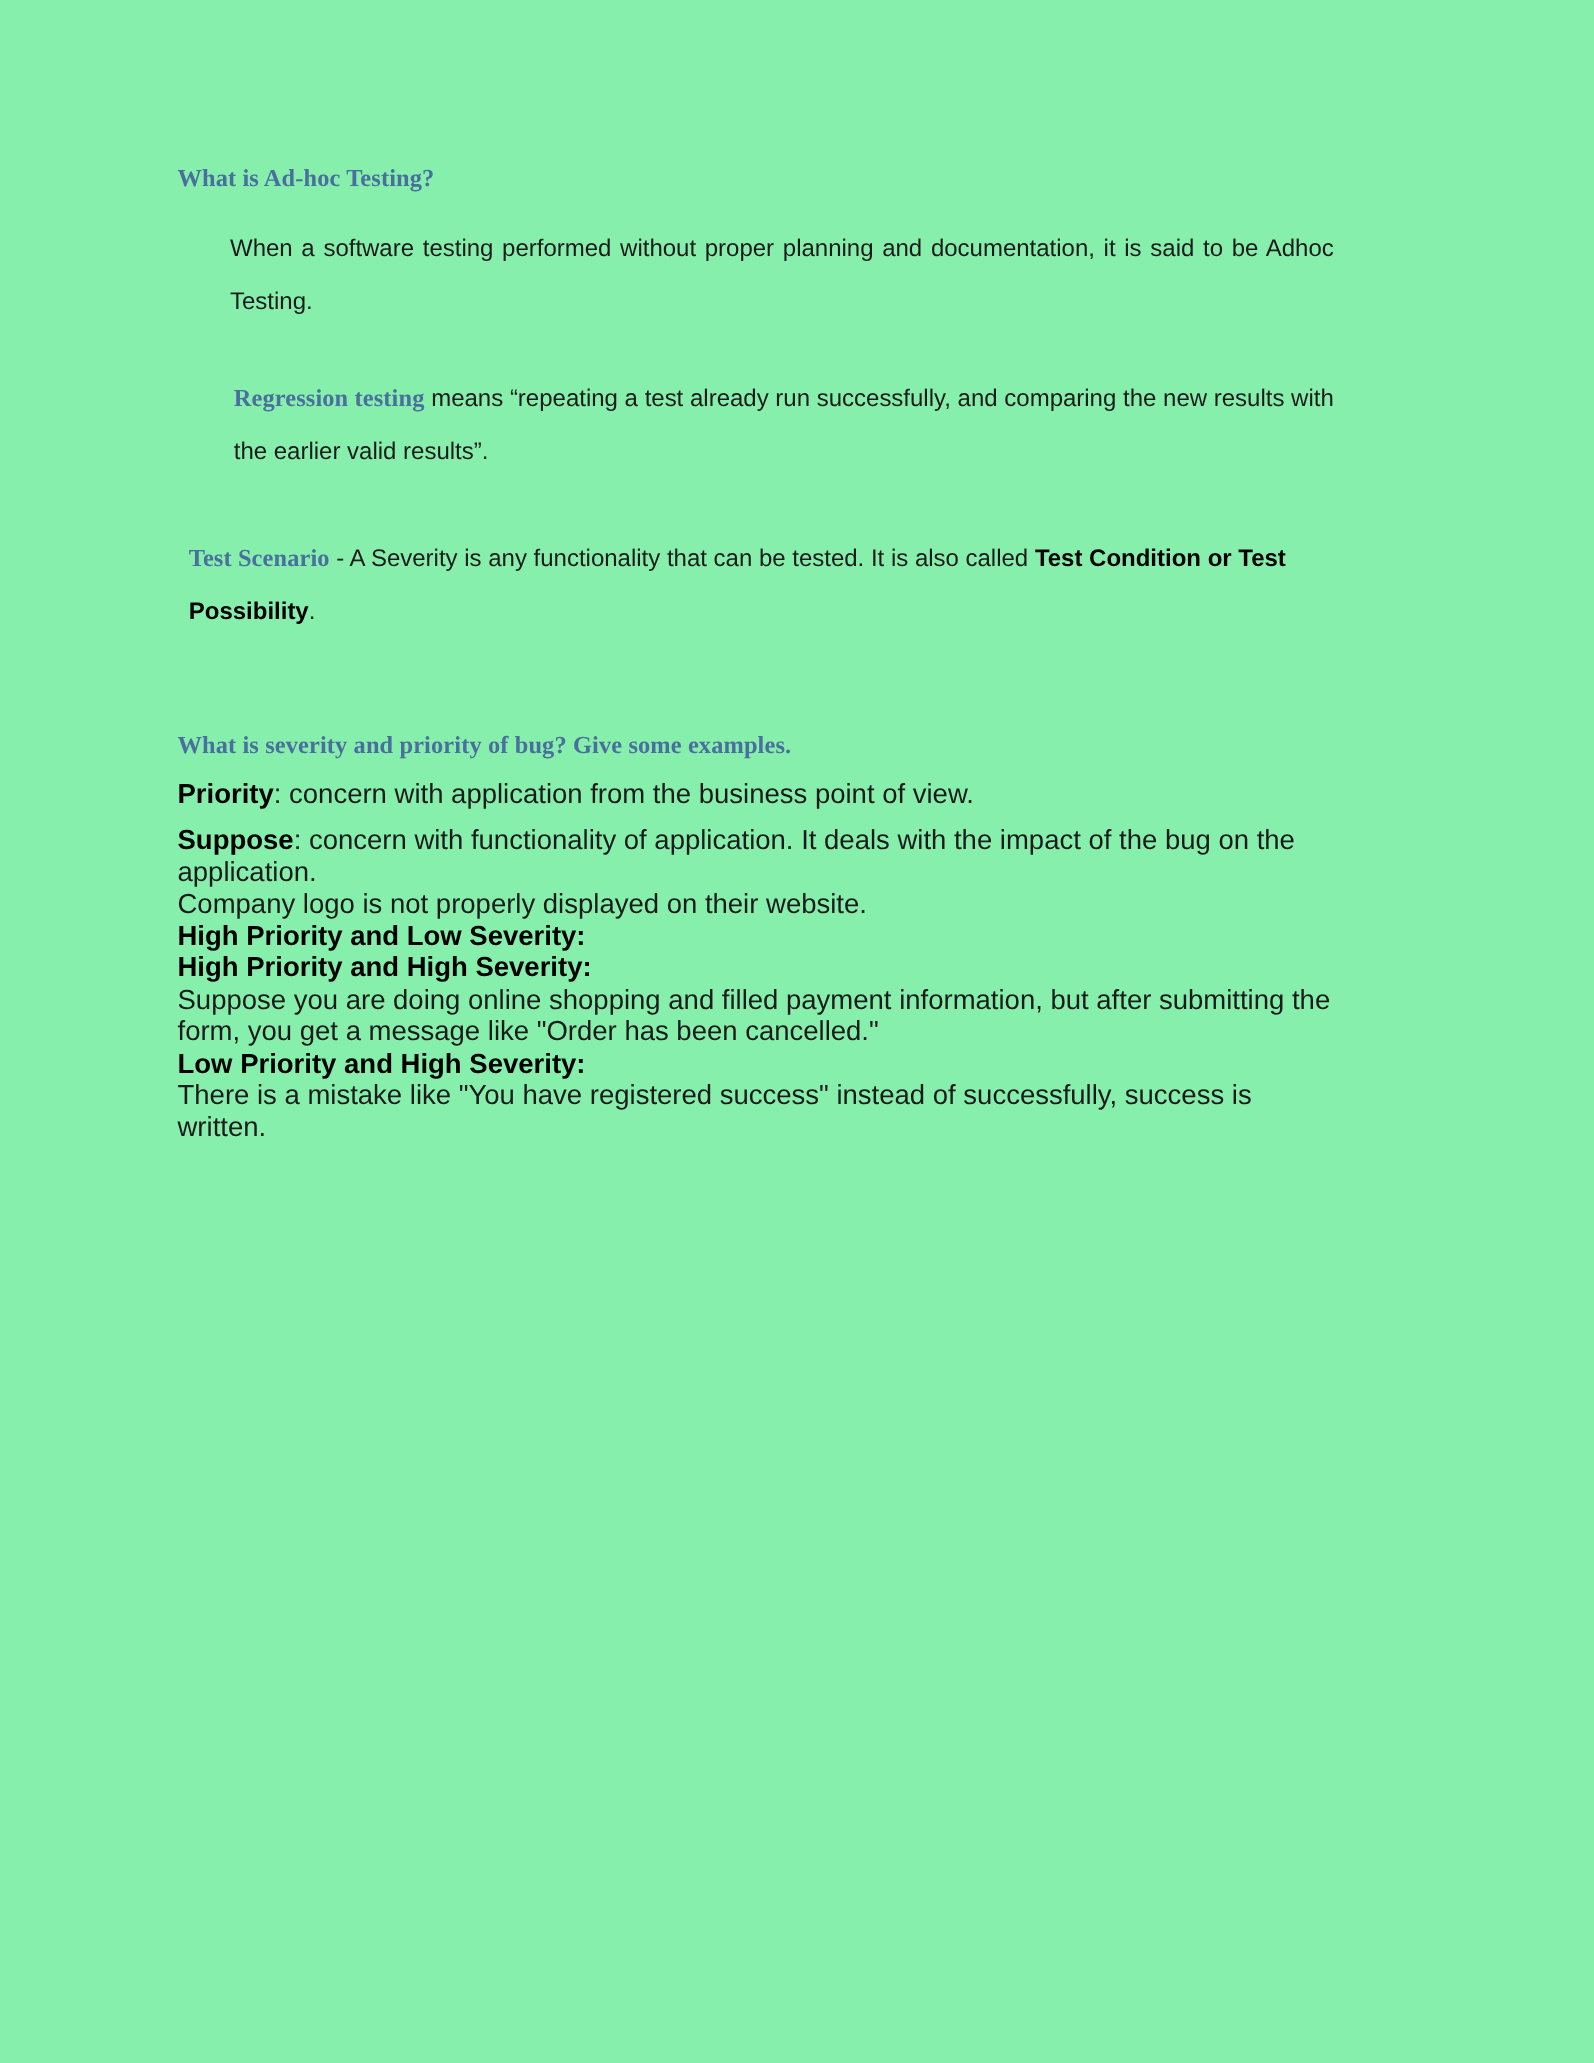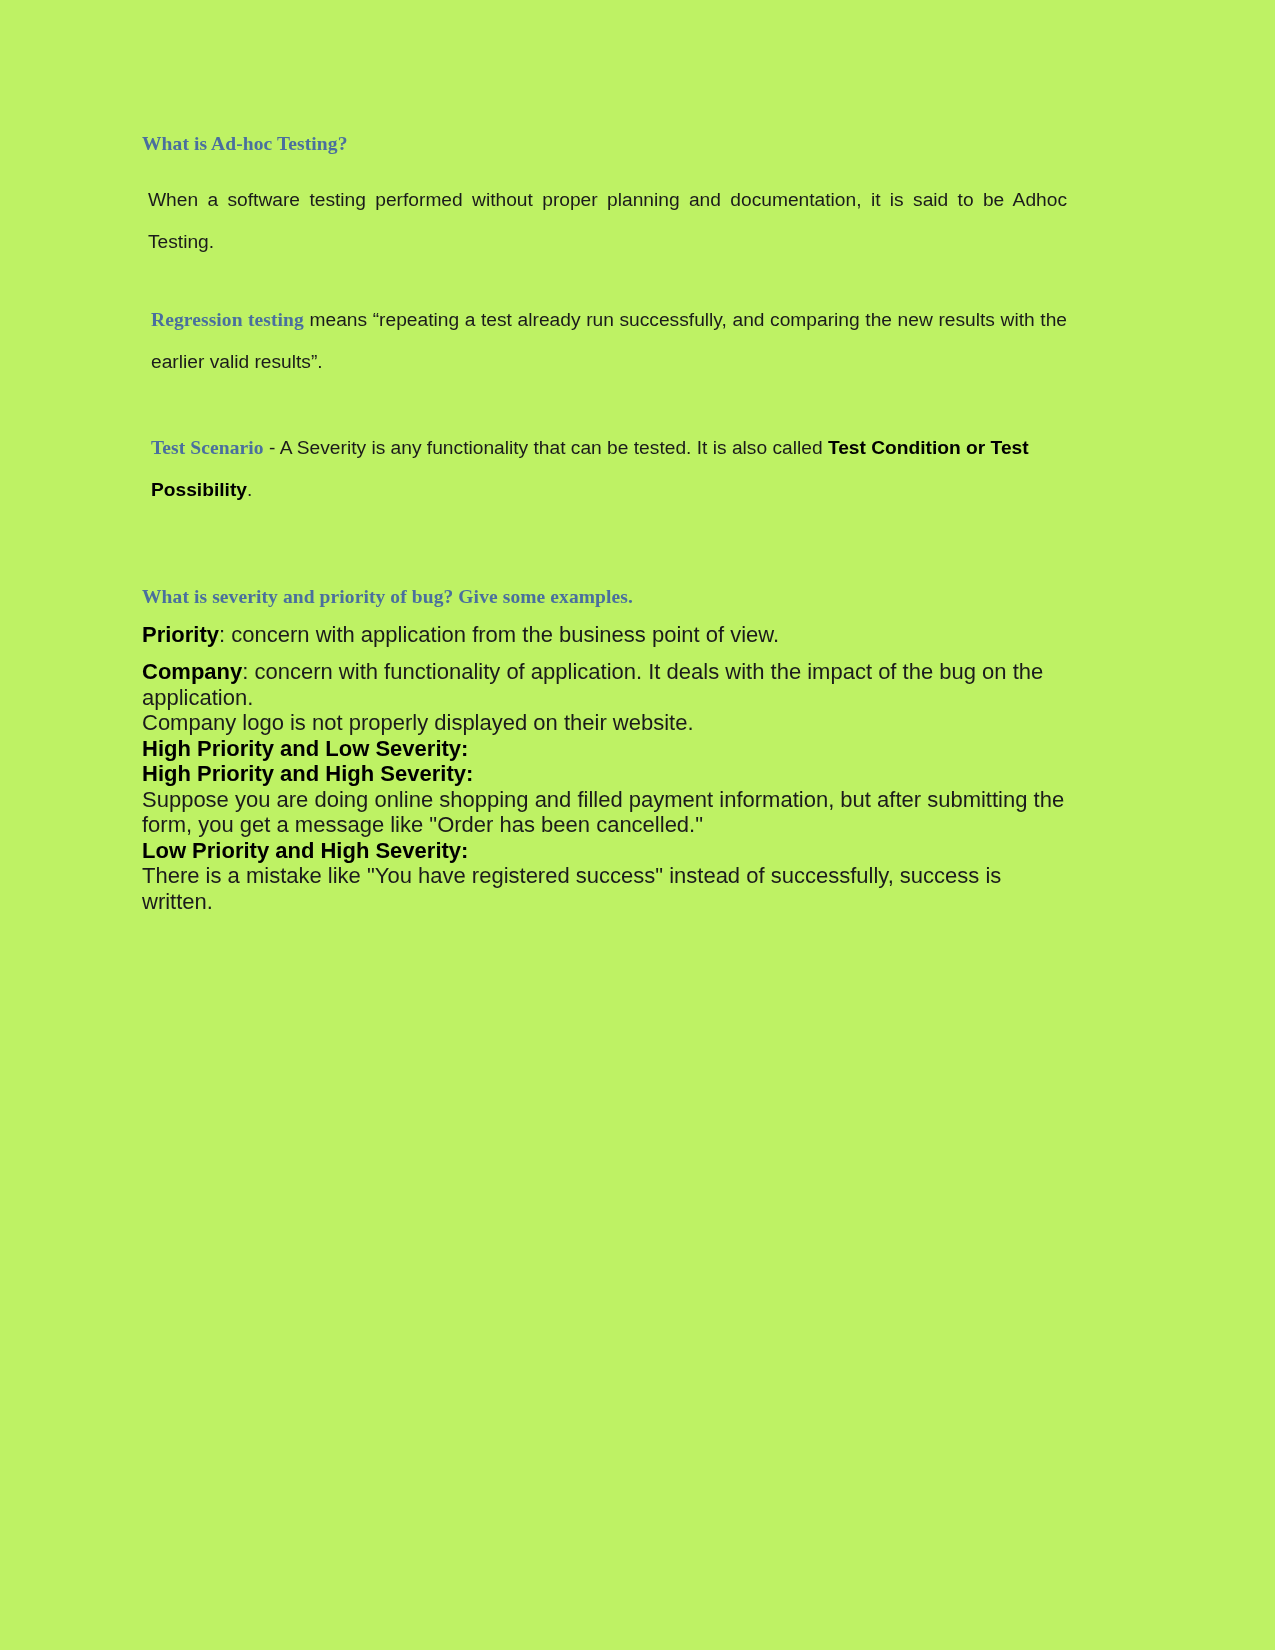--- a/index.html
+++ b/index.html
@@ -12,21 +12,21 @@
     height: 1650px;
     font-family: "Liberation Sans", sans-serif;
     color: #000000;
     overflow: hidden;
   }
 
   .page {
     position: relative;
     width: 1275px;
     height: 1650px;
-    background: #bef264;
+    background: #86efac;
     box-sizing: border-box;
     padding: 0;
   }
 
   .content {
     position: absolute;
     left: 142px;
     top: 132px;
     width: 925px;
   }
@@ -56,20 +56,21 @@
     font-family: "Liberation Sans", sans-serif;
     font-size: 19.2px;
     color: #1b1b1b;
     line-height: 42px;
     margin: 0;
   }
 
   .justified {
     text-align: justify;
     text-align-last: left;
+    margin-left: 36px;
   }
 
   .indent-1 { padding-left: 6px; }
   .indent-2 { padding-left: 9px; }
 
   
   .tight-para {
     font-family: "Liberation Sans", sans-serif;
     font-size: 22px;
     color: #1b1b1b;
@@ -111,21 +112,21 @@
     <div class="sp-44"></div>
 
     <h1 class="sec-heading">What is severity and priority of bug? Give some examples.</h1>
 
     <div class="sp-12"></div>
 
     <p class="tight-para"><b>Priority</b><span>: concern with application from the business point of view.</span></p>
 
     <div class="sp-12"></div>
 
-    <p class="tight-para"><b>Company</b><span>: concern with functionality of application. It deals with the impact of the bug on the application.</span></p>
+    <p class="tight-para"><b>Suppose</b><span>: concern with functionality of application. It deals with the impact of the bug on the application.</span></p>
 
     <p class="tight-para">Company logo is not properly displayed on their website.</p>
     <p class="tight-para"><b>High Priority and Low Severity:</b></p>
 
     <p class="tight-para"><b>High Priority and High Severity:</b></p>
     <p class="tight-para">Suppose you are doing online shopping and filled payment information, but after submitting the form, you get a message like "Order has been cancelled."</p>
 
     <p class="tight-para"><b>Low Priority and High Severity:</b></p>
 
     <p class="tight-para">There is a mistake like "You have registered success" instead of successfully, success is written.</p>

